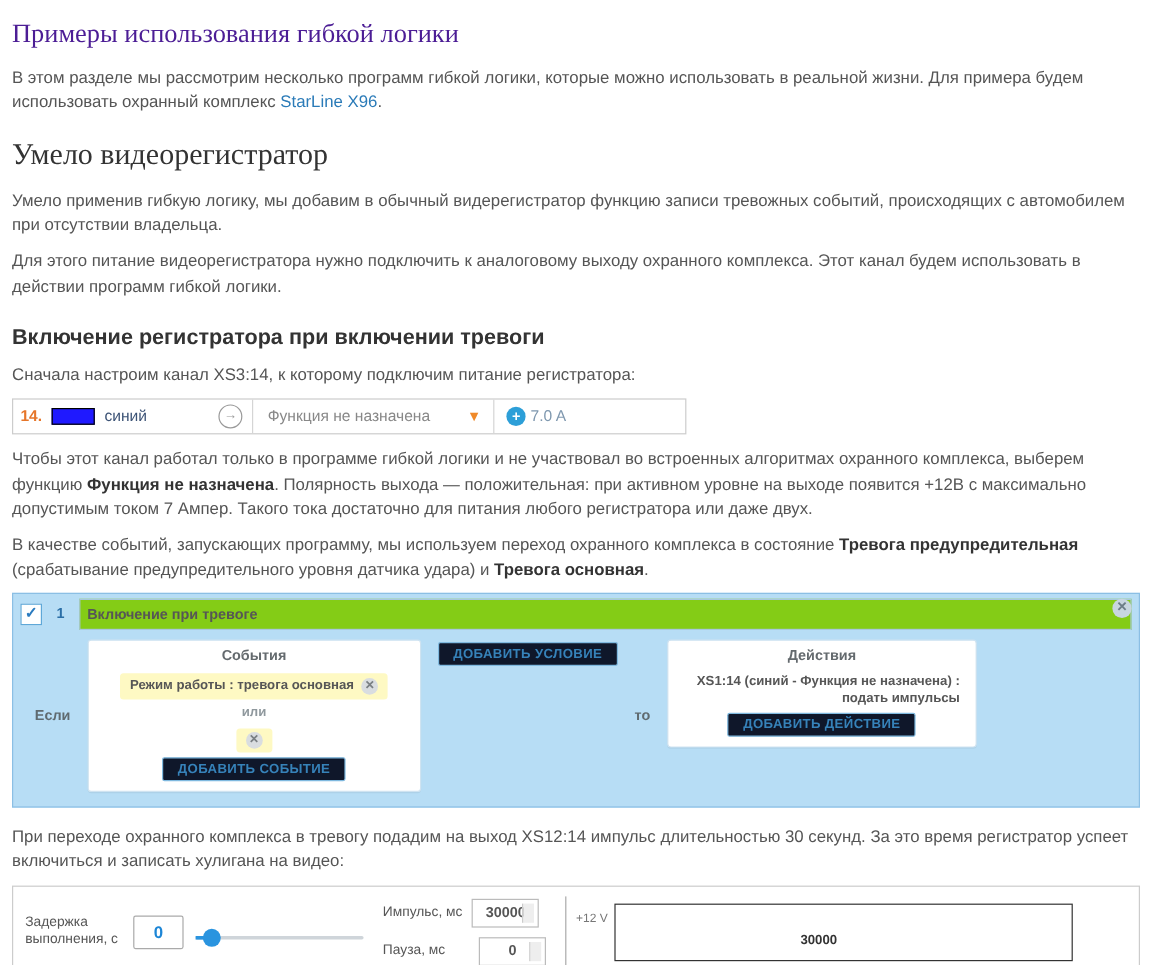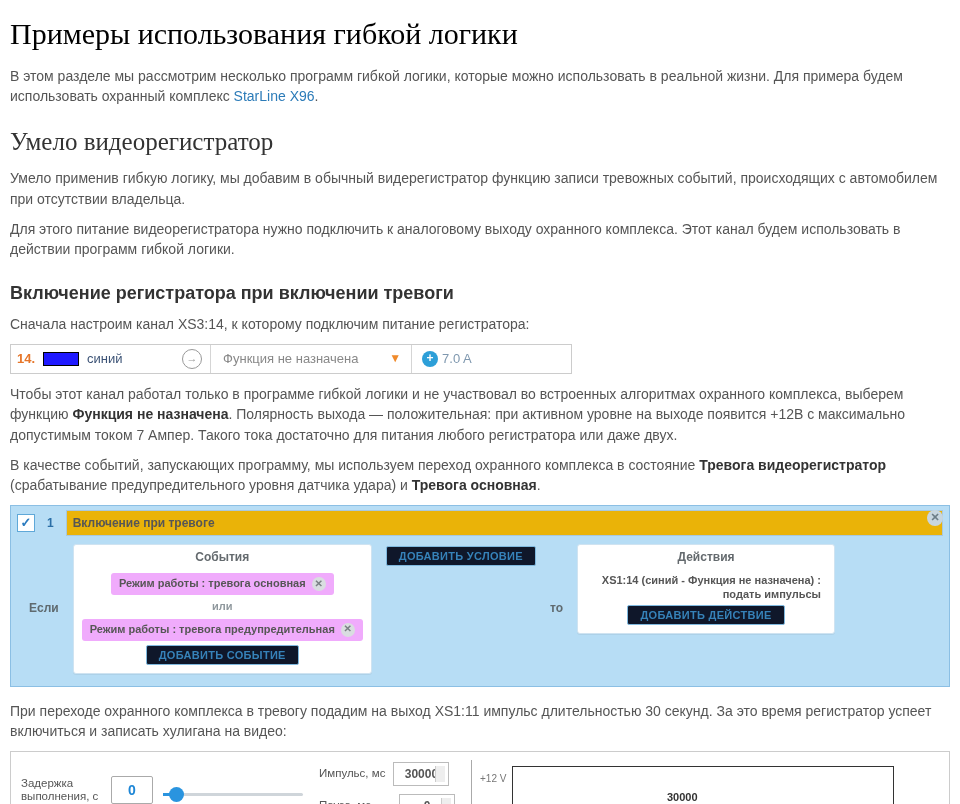--- a/index.html
+++ b/index.html
@@ -7,22 +7,22 @@
     font-size: 14px;
     color: #555;
     margin: 0;
     padding: 8px 10px;
     width: 940px;
     line-height: 1.45;
   }
   h1 {
     font-family: "Palatino Linotype", Georgia, serif;
     font-weight: 400;
-    color: #000000;
-    font-size: 30px;
+    color: #4c1d95;
+    font-size: 22px;
     margin: 4px 0 10px 0;
   }
   h2 {
     font-family: "Palatino Linotype", Georgia, serif;
     font-weight: 400;
     color: #333;
     font-size: 25px;
     margin: 18px 0 8px 0;
   }
   h3 {
@@ -75,39 +75,39 @@
   }
   .prog-head {
     display:flex; align-items:center; gap:6px; padding:4px 6px;
   }
   .prog-check {
     width:16px;height:16px;background:#fff;border:1px solid #5fa8d8;
     display:flex;align-items:center;justify-content:center;color:#2a7bbf;font-weight:700;font-size:13px;
   }
   .prog-num { color:#2b6fa7; font-weight:700; font-size:12px; padding:0 6px;}
   .prog-title {
-    flex:1; height:20px; background:#eab308; border:1px solid #a8c8de;
+    flex:1; height:20px; background:#84cc16; border:1px solid #a8c8de;
     font-size:12px; font-weight:700; color:#565656; padding:2px 6px;
   }
   .prog-close {
     position:absolute; top:4px; right:6px;
     width:16px;height:16px;border-radius:50%;background:#c8d6df;
     display:flex;align-items:center;justify-content:center;color:#6c7d87;font-size:11px;font-weight:700;
   }
   .prog-body { display:flex; align-items:flex-start; gap:14px; padding:4px 18px 12px 18px; }
   .kw { font-size:12px; font-weight:700; color:#5f6a6f; align-self:center; }
   .card {
     background:#fff; border:1px solid #cfe3f1; border-radius:3px;
     min-width:260px; padding:4px 8px 8px 8px;
     display:flex; flex-direction:column; align-items:center; gap:4px;
     box-shadow:0 1px 0 rgba(0,0,0,.05);
   }
   .card-title { font-size:12px; font-weight:700; color:#646a6e; margin-bottom:2px; }
   .pill {
-    background:#f0abfc; border-radius:3px; padding:3px 8px;
+    background:#fef9c3; border-radius:3px; padding:3px 8px;
     font-size:11px; color:#565656; display:flex; align-items:center; gap:6px;
     font-weight:700;
   }
   .pill-x {
     width:14px;height:14px;border-radius:50%;background:#d9dde0;color:#797f83;
     display:inline-flex;align-items:center;justify-content:center;font-size:10px;font-weight:700;
   }
   .or { font-size:11px; color:#8f989d; font-weight:700; }
   .btn {
     border:1px solid #7fb9df; color:#3682b9; background:#0f172a;
@@ -184,62 +184,61 @@
   <span class="chan-div"></span>
   <span class="chan-plus">+</span>
   <span class="chan-amps">7.0 A</span>
 </div>
 
 <p>
   <span>Чтобы этот канал работал только в программе гибкой логики и не участвовал во встроенных алгоритмах охранного комплекса, выберем функцию </span><strong>Функция не назначена</strong><span>. Полярность выхода — положительная: при активном уровне на выходе появится +12В с максимально допустимым током 7 Ампер. Такого тока достаточно для питания любого регистратора или даже двух.</span>
 </p>
 
 <p>
-  <span>В качестве событий, запускающих программу, мы используем переход охранного комплекса в состояние </span><strong>Тревога видеорегистратор</strong><span> (срабатывание предупредительного уровня датчика удара) и </span><strong>Тревога основная</strong><span>.</span>
+  <span>В качестве событий, запускающих программу, мы используем переход охранного комплекса в состояние </span><strong>Тревога предупредительная</strong><span> (срабатывание предупредительного уровня датчика удара) и </span><strong>Тревога основная</strong><span>.</span>
 </p>
 
 <div class="prog">
   <div class="prog-head">
     <span class="prog-check">✓</span>
     <span class="prog-num">1</span>
     <input class="prog-title" value="Включение при тревоге" style="">
   </div>
   <span class="prog-close">✕</span>
   <div class="prog-body">
     <span class="kw">Если</span>
 
     <div class="card">
       <div class="card-title">События</div>
       <div class="pill">
         <span>Режим работы : тревога основная</span>
         <span class="pill-x">✕</span>
       </div>
       <div class="or">или</div>
       <div class="pill">
-        <span>Режим работы : тревога предупредительная</span>
         <span class="pill-x">✕</span>
       </div>
       <button class="btn">ДОБАВИТЬ СОБЫТИЕ</button>
     </div>
 
     <div class="middle">
       <button class="btn">ДОБАВИТЬ УСЛОВИЕ</button>
     </div>
 
     <span class="kw">то</span>
 
     <div class="card" style="min-width:240px;">
       <div class="card-title">Действия</div>
       <div class="action-text">XS1:14 (синий - Функция не назначена) : подать импульсы</div>
       <button class="btn">ДОБАВИТЬ ДЕЙСТВИЕ</button>
     </div>
   </div>
 </div>
 
-<p>При переходе охранного комплекса в тревогу подадим на выход XS1:11 импульс длительностью 30 секунд. За это время регистратор успеет включиться и записать хулигана на видео:</p>
+<p>При переходе охранного комплекса в тревогу подадим на выход XS12:14 импульс длительностью 30 секунд. За это время регистратор успеет включиться и записать хулигана на видео:</p>
 
 <div class="imp">
   <div style="display:flex;align-items:flex-end;gap:10px;">
     <span class="imp-label" style="width:80px;">Задержка выполнения, с</span>
     <span class="num-box">0</span>
     <span class="slider">
       <span class="slider-track"></span>
       <span class="slider-fill"></span>
       <span class="slider-thumb"></span>
     </span>

